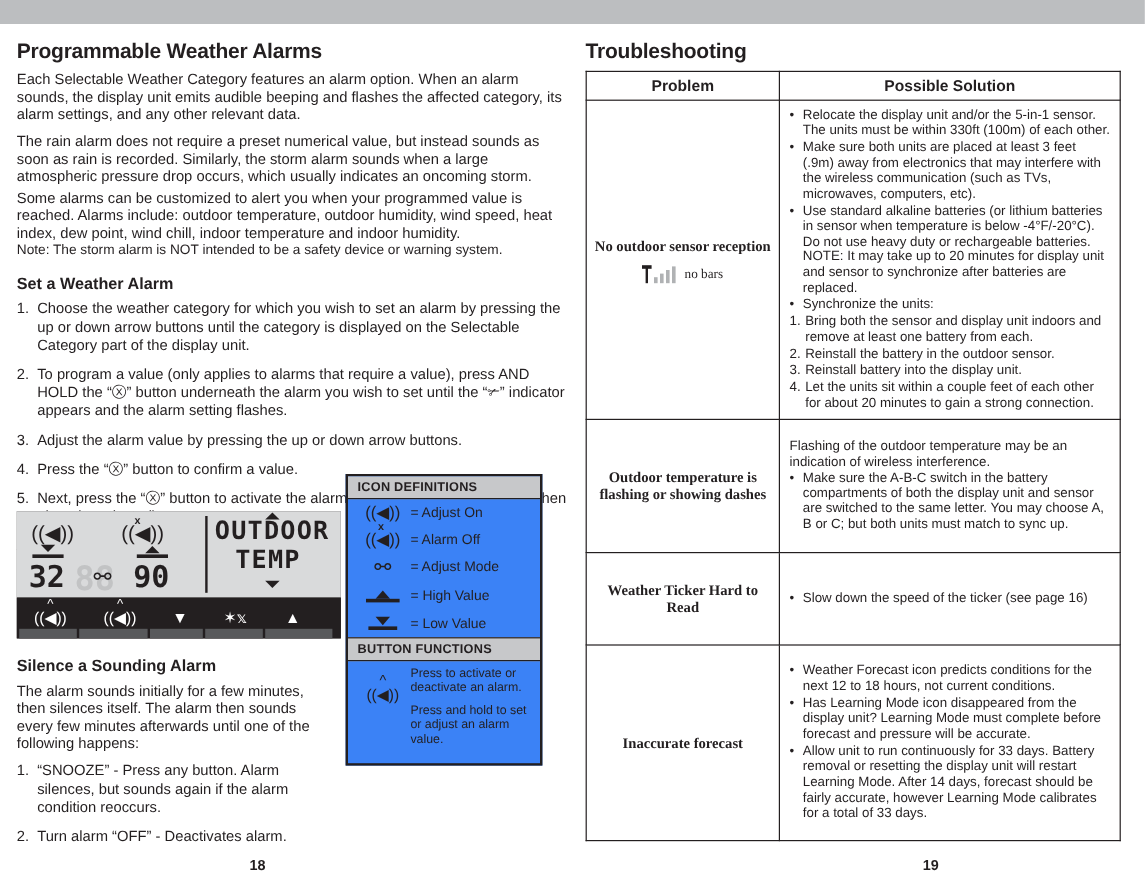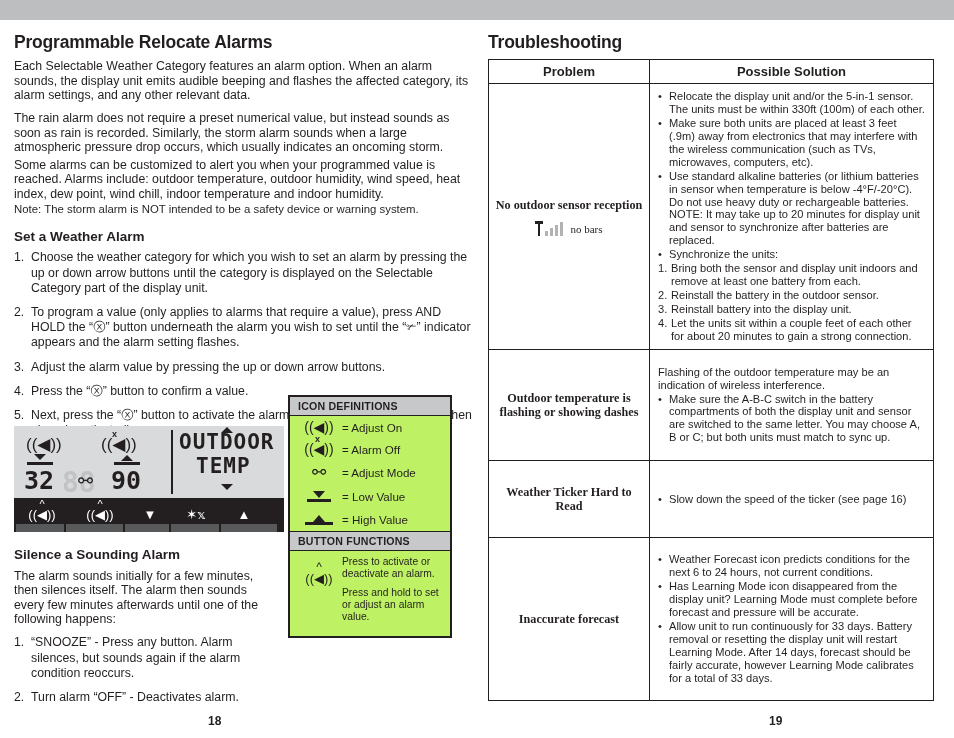--- a/index.html
+++ b/index.html
@@ -73,21 +73,21 @@
   }
   .btn{position:absolute;top:2px;height:24px;color:#ffffff;text-align:center;}
   .btn-ico{font-size:13px;line-height:13px;}
   .btn-car{font-size:11px;line-height:8px;}
   .keys{position:absolute;left:0;top:26px;width:270px;height:8px;}
   .key{position:absolute;top:0;height:8px;background:#58595b;}
 
   
   .icondefs{
     position:absolute;left:288px;top:375px;width:160px;
-    border:2px solid #231f20;background:#bef264;
+    border:2px solid #231f20;background:#3b82f6;
   }
   .idhdr{
     background:#c7c8ca;border-bottom:1.5px solid #231f20;
     font-size:10.6px;font-weight:bold;padding:3px 0 3px 8px;letter-spacing:0.2px;
   }
   .idrow{display:flex;align-items:center;padding:4px 0 4px 6px;}
   .idicon{width:46px;text-align:center;font-size:14px;line-height:1;flex:none;}
   .idlabel{font-size:11.6px;}
   .bfrow{display:flex;padding:5px 6px 6px 6px;}
   .bfico{width:46px;flex:none;text-align:center;padding-top:8px;}
@@ -128,21 +128,21 @@
 </style>
 </head>
 <body>
 
 <div class="top-bar"></div>
 
 <div class="page">
 
   <div class="col-left">
 
-    <h1 class="section">Programmable Relocate Alarms</h1>
+    <h1 class="section">Programmable Weather Alarms</h1>
 
     <p class="body">Each Selectable Weather Category features an alarm option. When an alarm sounds, the display unit emits audible beeping and flashes the affected category, its alarm settings, and any other relevant data.</p>
     <p class="body" style="margin-bottom:3px;">The rain alarm does not require a preset numerical value, but instead sounds as soon as rain is recorded. Similarly, the storm alarm sounds when a large atmospheric pressure drop occurs, which usually indicates an oncoming storm.</p>
     <p class="body">Some alarms can be customized to alert you when your programmed value is reached. Alarms include: outdoor temperature, outdoor humidity, wind speed, heat index, dew point, wind chill, indoor temperature and indoor humidity.</p>
     <p class="note">Note: The storm alarm is NOT intended to be a safety device or warning system.</p>
 
     <h2 class="sub">Set a Weather Alarm</h2>
 
     <ol class="steps">
       <li><span class="num">1.</span><span>Choose the weather category for which you wish to set an alarm by pressing the up or down arrow buttons until the category is displayed on the Selectable Category part of the display unit.</span></li>
@@ -225,31 +225,31 @@
         <span style="position:absolute;left:19px;top:-7px;font-size:9px;font-weight:bold;">x</span>((◀))
       </div>
       <div class="idlabel">= Alarm Off</div>
     </div>
     <div class="idrow">
       <div class="idicon" style="font-size:17px;">⚯</div>
       <div class="idlabel">= Adjust Mode</div>
     </div>
     <div class="idrow">
       <div class="idicon" style="position:relative;height:15px;">
+        <span style="position:absolute;left:9px;top:10px;width:28px;border-top:3px solid #231f20;"></span>
+        <span style="position:absolute;left:17px;top:3px;width:0;height:0;border-left:6px solid transparent;border-right:6px solid transparent;border-bottom:7px solid #231f20;"></span>
+      </div>
+      <div class="idlabel">= High Value</div>
+    </div>
+    <div class="idrow">
+      <div class="idicon" style="position:relative;height:15px;">
         <span style="position:absolute;left:11px;top:10px;width:24px;border-top:3px solid #231f20;"></span>
         <span style="position:absolute;left:17px;top:2px;width:0;height:0;border-left:6px solid transparent;border-right:6px solid transparent;border-top:7px solid #231f20;"></span>
       </div>
       <div class="idlabel">= Low Value</div>
-    </div>
-    <div class="idrow">
-      <div class="idicon" style="position:relative;height:15px;">
-        <span style="position:absolute;left:9px;top:10px;width:28px;border-top:3px solid #231f20;"></span>
-        <span style="position:absolute;left:17px;top:3px;width:0;height:0;border-left:6px solid transparent;border-right:6px solid transparent;border-bottom:7px solid #231f20;"></span>
-      </div>
-      <div class="idlabel">= High Value</div>
     </div>
 
     <div class="idhdr" style="border-top:1.5px solid #231f20;">BUTTON FUNCTIONS</div>
 
     <div class="bfrow">
       <div class="bfico">
         <div style="font-size:12px;line-height:7px;">^</div>
         <div style="font-size:13px;">((◀))</div>
       </div>
       <div class="bftext">
@@ -324,21 +324,21 @@
             <ul class="sol">
               <li><span class="bullet">•</span><span>Slow down the speed of the ticker (see page 16)</span></li>
             </ul>
           </td>
         </tr>
 
         <tr>
           <td class="c-prob" style="height:150px;">Inaccurate forecast</td>
           <td class="c-sol">
             <ul class="sol">
-              <li><span class="bullet">•</span><span>Weather Forecast icon predicts conditions for the next 6 to 24 hours, not current conditions.</span></li>
+              <li><span class="bullet">•</span><span>Weather Forecast icon predicts conditions for the next 12 to 18 hours, not current conditions.</span></li>
               <li><span class="bullet">•</span><span>Has Learning Mode icon disappeared from the display unit? Learning Mode must complete before forecast and pressure will be accurate.</span></li>
               <li><span class="bullet">•</span><span>Allow unit to run continuously for 33 days. Battery removal or resetting the display unit will restart Learning Mode. After 14 days, forecast should be fairly accurate, however Learning Mode calibrates for a total of 33 days.</span></li>
             </ul>
           </td>
         </tr>
 
       </tbody>
     </table>
   </div>
 

